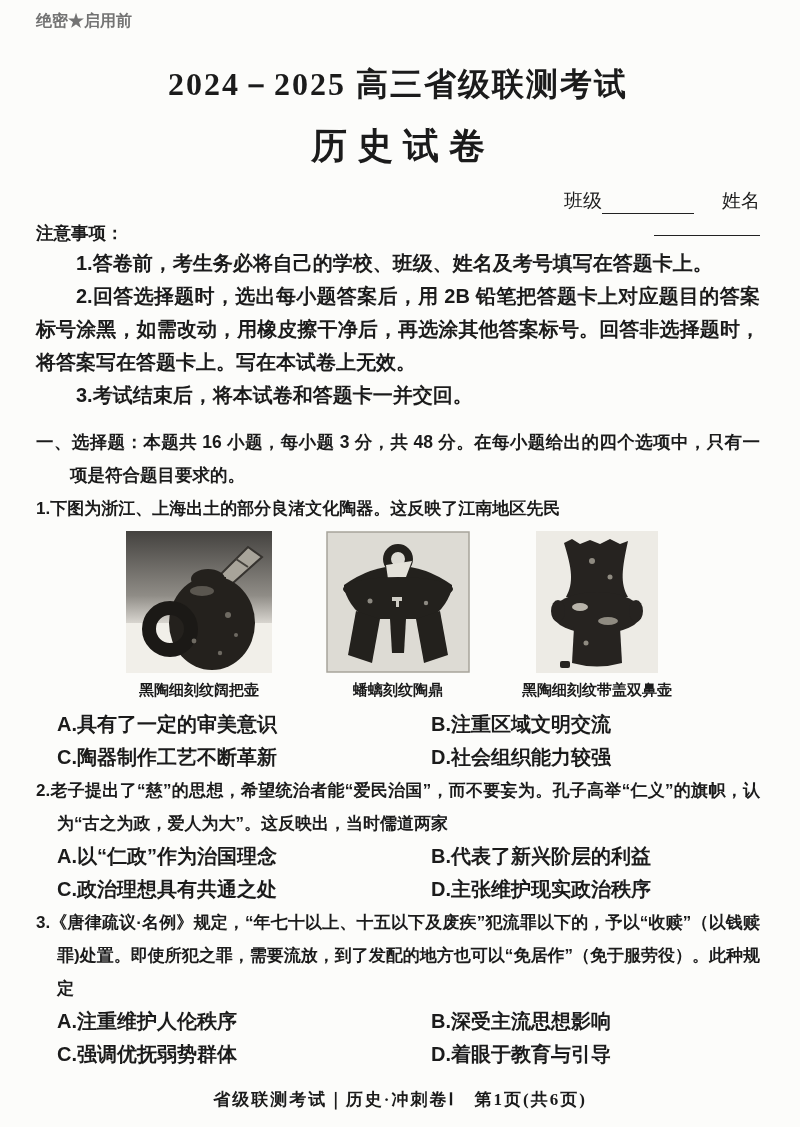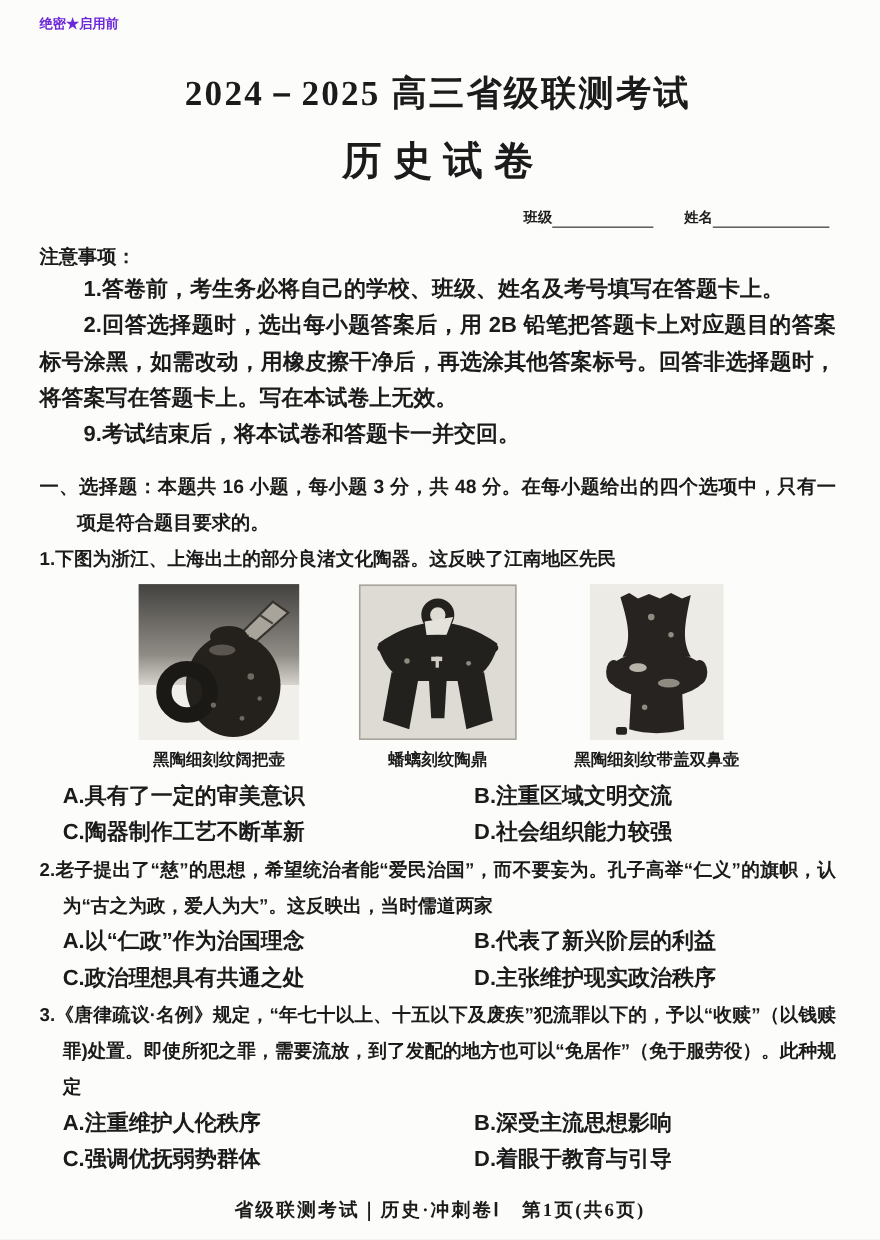--- a/index.html
+++ b/index.html
@@ -1,30 +1,30 @@
 <!DOCTYPE html>
 <html><head>
 <meta charset="utf-8">
 <style>
   html,body{margin:0;padding:0;background:#e8e8e8;}
   .page{
     width:800px;height:1127px;margin:0 auto;background:#fcfcfa;color:#1b1b1b;
     font-family:"Liberation Sans",sans-serif;box-sizing:border-box;
     padding:10px 40px 0 36px;position:relative;overflow:hidden;
   }
-  .security{color:#6d28d9;font-weight:700;font-size:12px;line-height:22px;margin-bottom:32px;}
+  .security{color:#737373;font-weight:700;font-size:16px;line-height:22px;margin-bottom:32px;}
   .title{
     text-align:center;font-family:"Liberation Serif",serif;font-weight:700;
     font-size:32px;line-height:40px;letter-spacing:2px;margin:0 0 20px 0;
   }
   .subtitle{
     text-align:center;font-family:"Liberation Serif",serif;font-weight:700;
     font-size:36px;line-height:44px;letter-spacing:10px;text-indent:10px;margin:0 0 20px 0;
   }
-  .id-row{font-size:13px;font-weight:700;margin:0 0 8px 440px;height:24px;}
+  .id-row{font-size:19px;font-weight:400;margin:0 0 8px 440px;height:24px;text-align:right;}
   .id-label{display:inline-block;}
   .blank{display:inline-block;width:92px;height:18px;border-bottom:1.6px solid #222;margin-right:28px;vertical-align:bottom;}
   .blank.last{width:106px;margin-right:0;}
   .notice-h{font-size:17.5px;font-weight:700;line-height:27px;margin:0;}
   .note{font-size:20px;font-weight:600;line-height:33px;text-indent:2em;margin:0;text-align:justify;}
   .section-h{
     font-size:17.5px;font-weight:700;line-height:33px;margin:14px 0 0 0;
     padding-left:34px;text-indent:-34px;text-align:justify;
   }
   .stem{font-size:17px;font-weight:600;line-height:33px;padding-left:21px;text-indent:-21px;margin:0;text-align:justify;}
@@ -51,21 +51,21 @@
   <h1 class="title">2024－2025 高三省级联测考试</h1>
   <h2 class="subtitle">历史试卷</h2>
 
   <div class="id-row">
     <span class="id-label">班级</span><span class="blank"></span><span class="id-label">姓名</span><span class="blank last"></span>
   </div>
 
   <p class="notice-h">注意事项：</p>
   <p class="note">1.答卷前，考生务必将自己的学校、班级、姓名及考号填写在答题卡上。</p>
   <p class="note">2.回答选择题时，选出每小题答案后，用 2B 铅笔把答题卡上对应题目的答案标号涂黑，如需改动，用橡皮擦干净后，再选涂其他答案标号。回答非选择题时，将答案写在答题卡上。写在本试卷上无效。</p>
-  <p class="note">9.考试结束后，将本试卷和答题卡一并交回。</p>
+  <p class="note">3.考试结束后，将本试卷和答题卡一并交回。</p>
 
   <p class="section-h">一、选择题：本题共 16 小题，每小题 3 分，共 48 分。在每小题给出的四个选项中，只有一项是符合题目要求的。</p>
 
   <p class="stem">1.下图为浙江、上海出土的部分良渚文化陶器。这反映了江南地区先民</p>
 
   <div class="figs">
 
     <figure class="fig">
       <svg width="150" height="142" viewBox="0 0 150 142">
         <defs>

